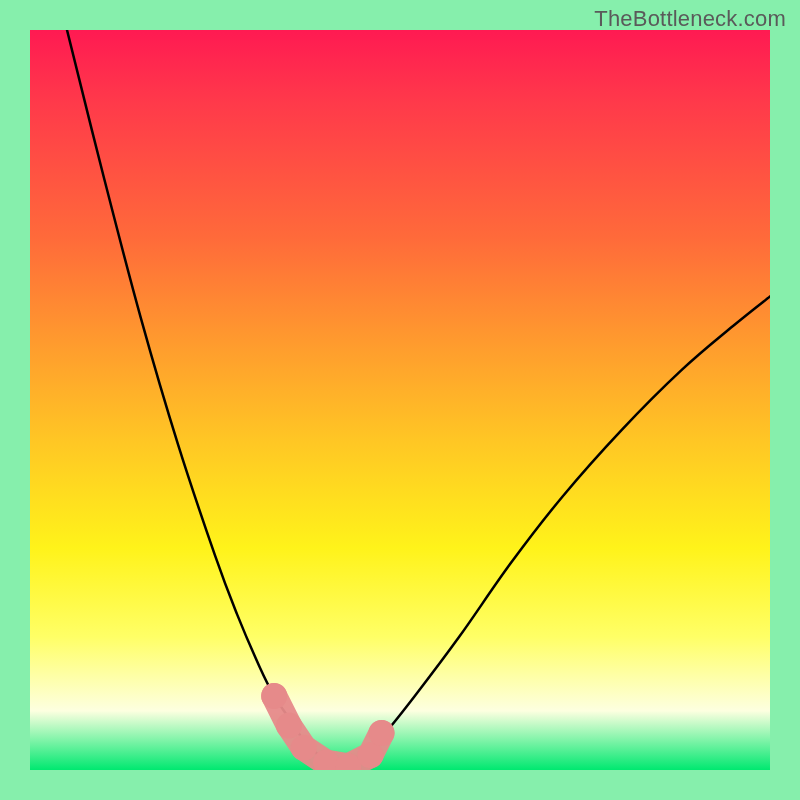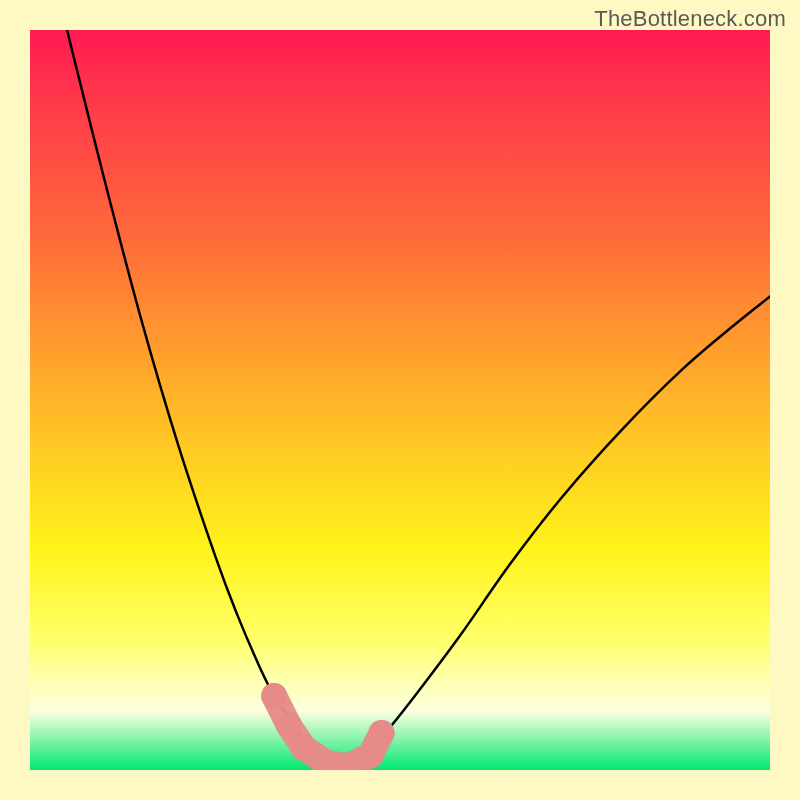--- a/index.html
+++ b/index.html
@@ -10,21 +10,21 @@
     overflow: hidden;
     background: #000;
     font-family: Arial, Helvetica, sans-serif;
   }
   .frame {
     position: absolute;
     left: 0;
     top: 0;
     width: 800px;
     height: 800px;
-    background: #fef9c3;
+    background: #86efac;
   }
   .plot {
     position: absolute;
     left: 30px;
     top: 30px;
     width: 740px;
     height: 740px;
     background: linear-gradient(
       to bottom,
       #ff1a52 0%,

